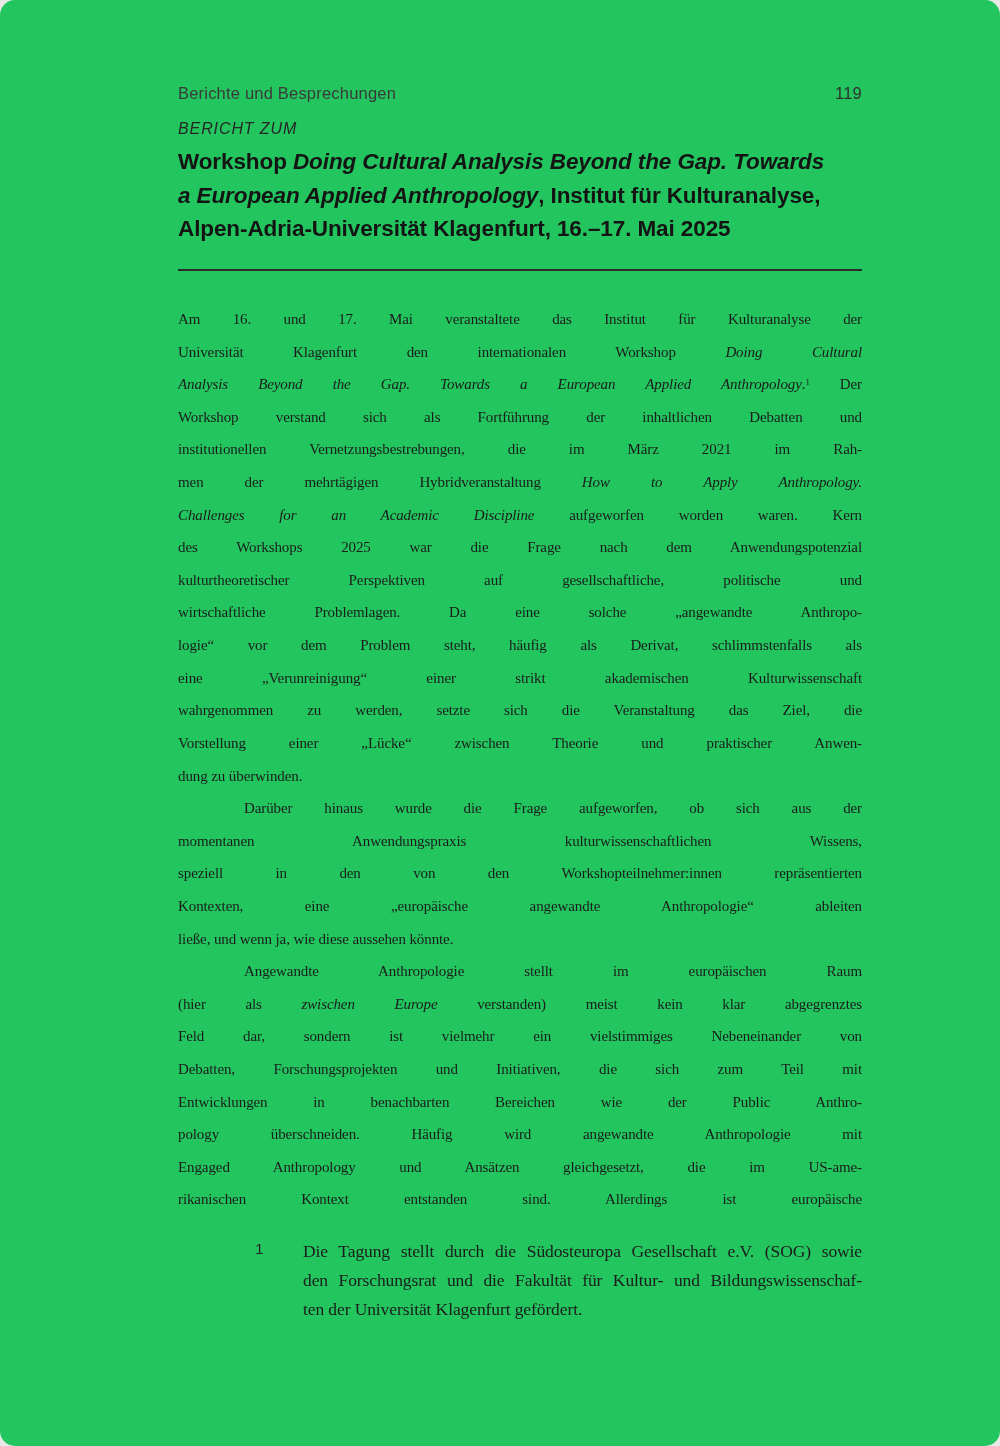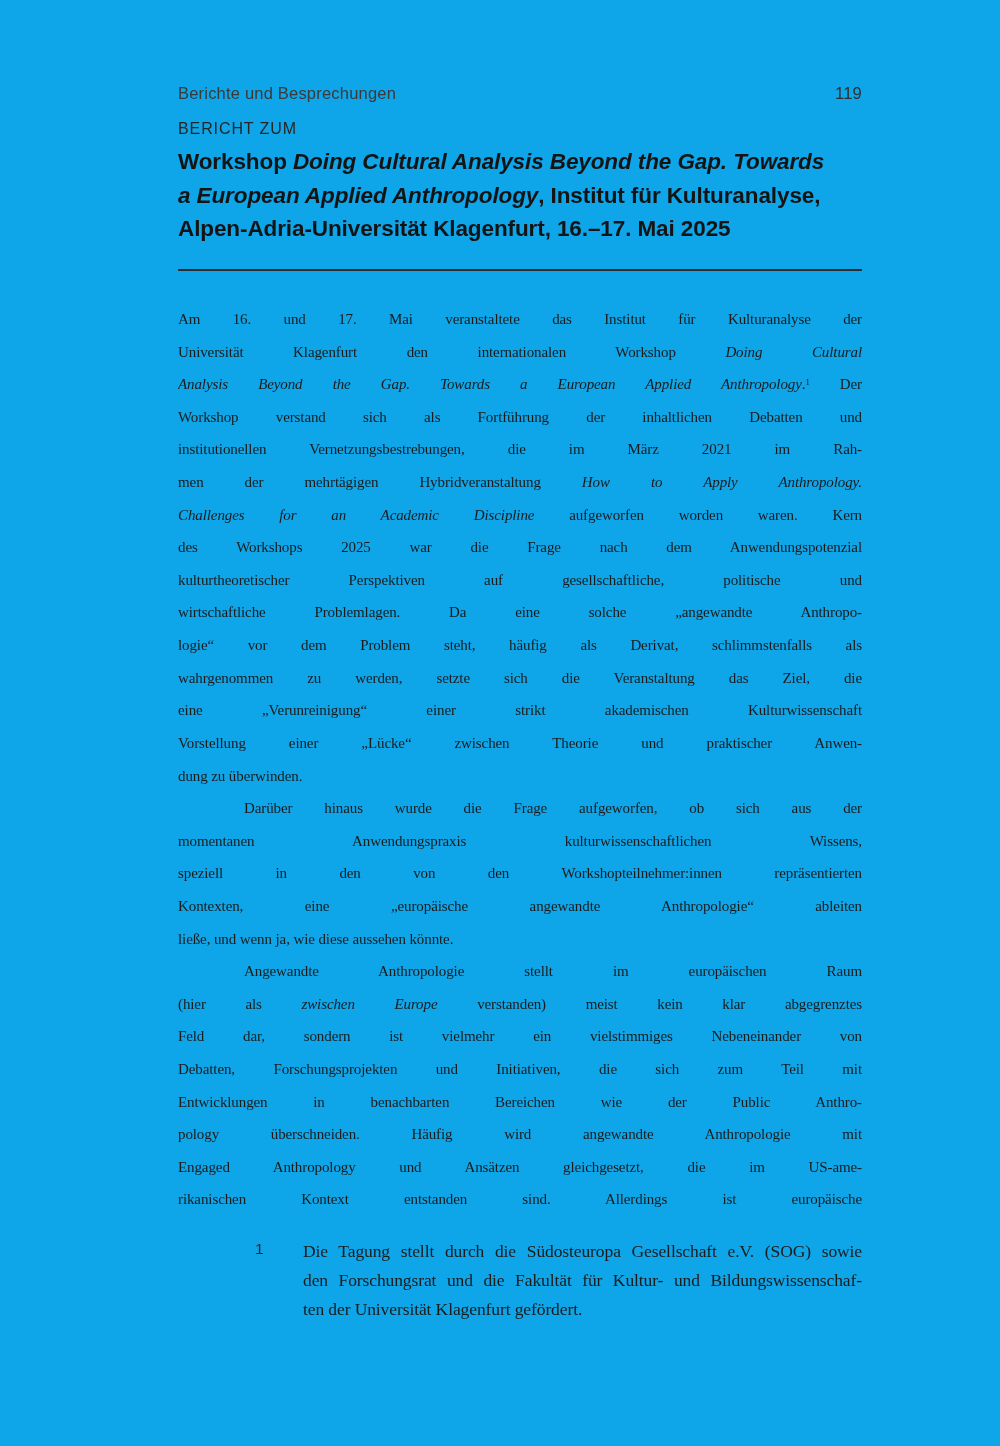--- a/index.html
+++ b/index.html
@@ -1,40 +1,41 @@
 <!DOCTYPE html>
 <html lang="de"><head>
 <meta charset="utf-8">
 <style>
   html,body{margin:0;padding:0;background:#e8e8e8;}
   .page{
     position:relative;
     width:1000px;height:1446px;
-    background:#0ea5e9;
+    background:#22c55e;
     margin:0 auto;
     overflow:hidden;
     font-family:"Liberation Serif","DejaVu Serif",serif;
+    border-radius:15px;
   }
   .col{position:absolute;left:178px;width:684px;}
 
   
   .running-header{
     top:63px;
     display:flex;justify-content:space-between;align-items:baseline;
     font-family:"Liberation Sans","DejaVu Sans",sans-serif;
     font-size:16.5px;line-height:21px;color:#3a3a3a;
     letter-spacing:.2px;
   }
   .running-header .pagenum{color:#303030;margin-top:20px;}
 
   
   .kicker{
     top:118px;
     font-family:"Liberation Sans","DejaVu Sans",sans-serif;
-    font-size:16px;line-height:21px;letter-spacing:.9px;color:#262626;
+    font-size:16px;line-height:21px;letter-spacing:.9px;color:#262626;font-style:italic;
   }
   .title{
     top:145px;
     font-family:"Liberation Sans","DejaVu Sans",sans-serif;
     font-size:22.5px;font-weight:700;line-height:33.5px;
     color:#141414;letter-spacing:-.1px;
   }
   .title-line{white-space:nowrap;}
   .title-line em{font-style:italic;}
 
@@ -102,22 +103,22 @@
         <div class="body-line"><span>Universität Klagenfurt den internationalen Workshop </span><em>Doing Cultural</em></div>
         <div class="body-line"><em>Analysis Beyond the Gap. Towards a European Applied Anthropology</em><span>.</span><sup>1</sup><span> Der</span></div>
         <div class="body-line"><span>Workshop verstand sich als Fortführung der inhaltlichen Debatten und</span></div>
         <div class="body-line"><span>institutionellen Vernetzungsbestrebungen, die im März 2021 im Rah-</span></div>
         <div class="body-line"><span>men der mehrtägigen Hybridveranstaltung </span><em>How to Apply Anthropology.</em></div>
         <div class="body-line"><em>Challenges for an Academic Discipline</em><span> aufgeworfen worden waren. Kern</span></div>
         <div class="body-line"><span>des Workshops 2025 war die Frage nach dem Anwendungspotenzial</span></div>
         <div class="body-line"><span>kulturtheoretischer Perspektiven auf gesellschaftliche, politische und</span></div>
         <div class="body-line"><span>wirtschaftliche Problemlagen. Da eine solche „angewandte Anthropo-</span></div>
         <div class="body-line"><span>logie“ vor dem Problem steht, häufig als Derivat, schlimmstenfalls als</span></div>
+        <div class="body-line"><span>eine „Verunreinigung“ einer strikt akademischen Kulturwissenschaft</span></div>
         <div class="body-line"><span>wahrgenommen zu werden, setzte sich die Veranstaltung das Ziel, die</span></div>
-        <div class="body-line"><span>eine „Verunreinigung“ einer strikt akademischen Kulturwissenschaft</span></div>
         <div class="body-line"><span>Vorstellung einer „Lücke“ zwischen Theorie und praktischer Anwen-</span></div>
         <div class="body-line end"><span>dung zu überwinden.</span></div>
       </div>
     <div>
         <div class="body-line indent"><span>Darüber hinaus wurde die Frage aufgeworfen, ob sich aus der</span></div>
         <div class="body-line"><span>momentanen Anwendungspraxis kulturwissenschaftlichen Wissens,</span></div>
         <div class="body-line"><span>speziell in den von den Workshopteilnehmer:innen repräsentierten</span></div>
         <div class="body-line"><span>Kontexten, eine „europäische angewandte Anthropologie“ ableiten</span></div>
         <div class="body-line end"><span>ließe, und wenn ja, wie diese aussehen könnte.</span></div>
       </div>

